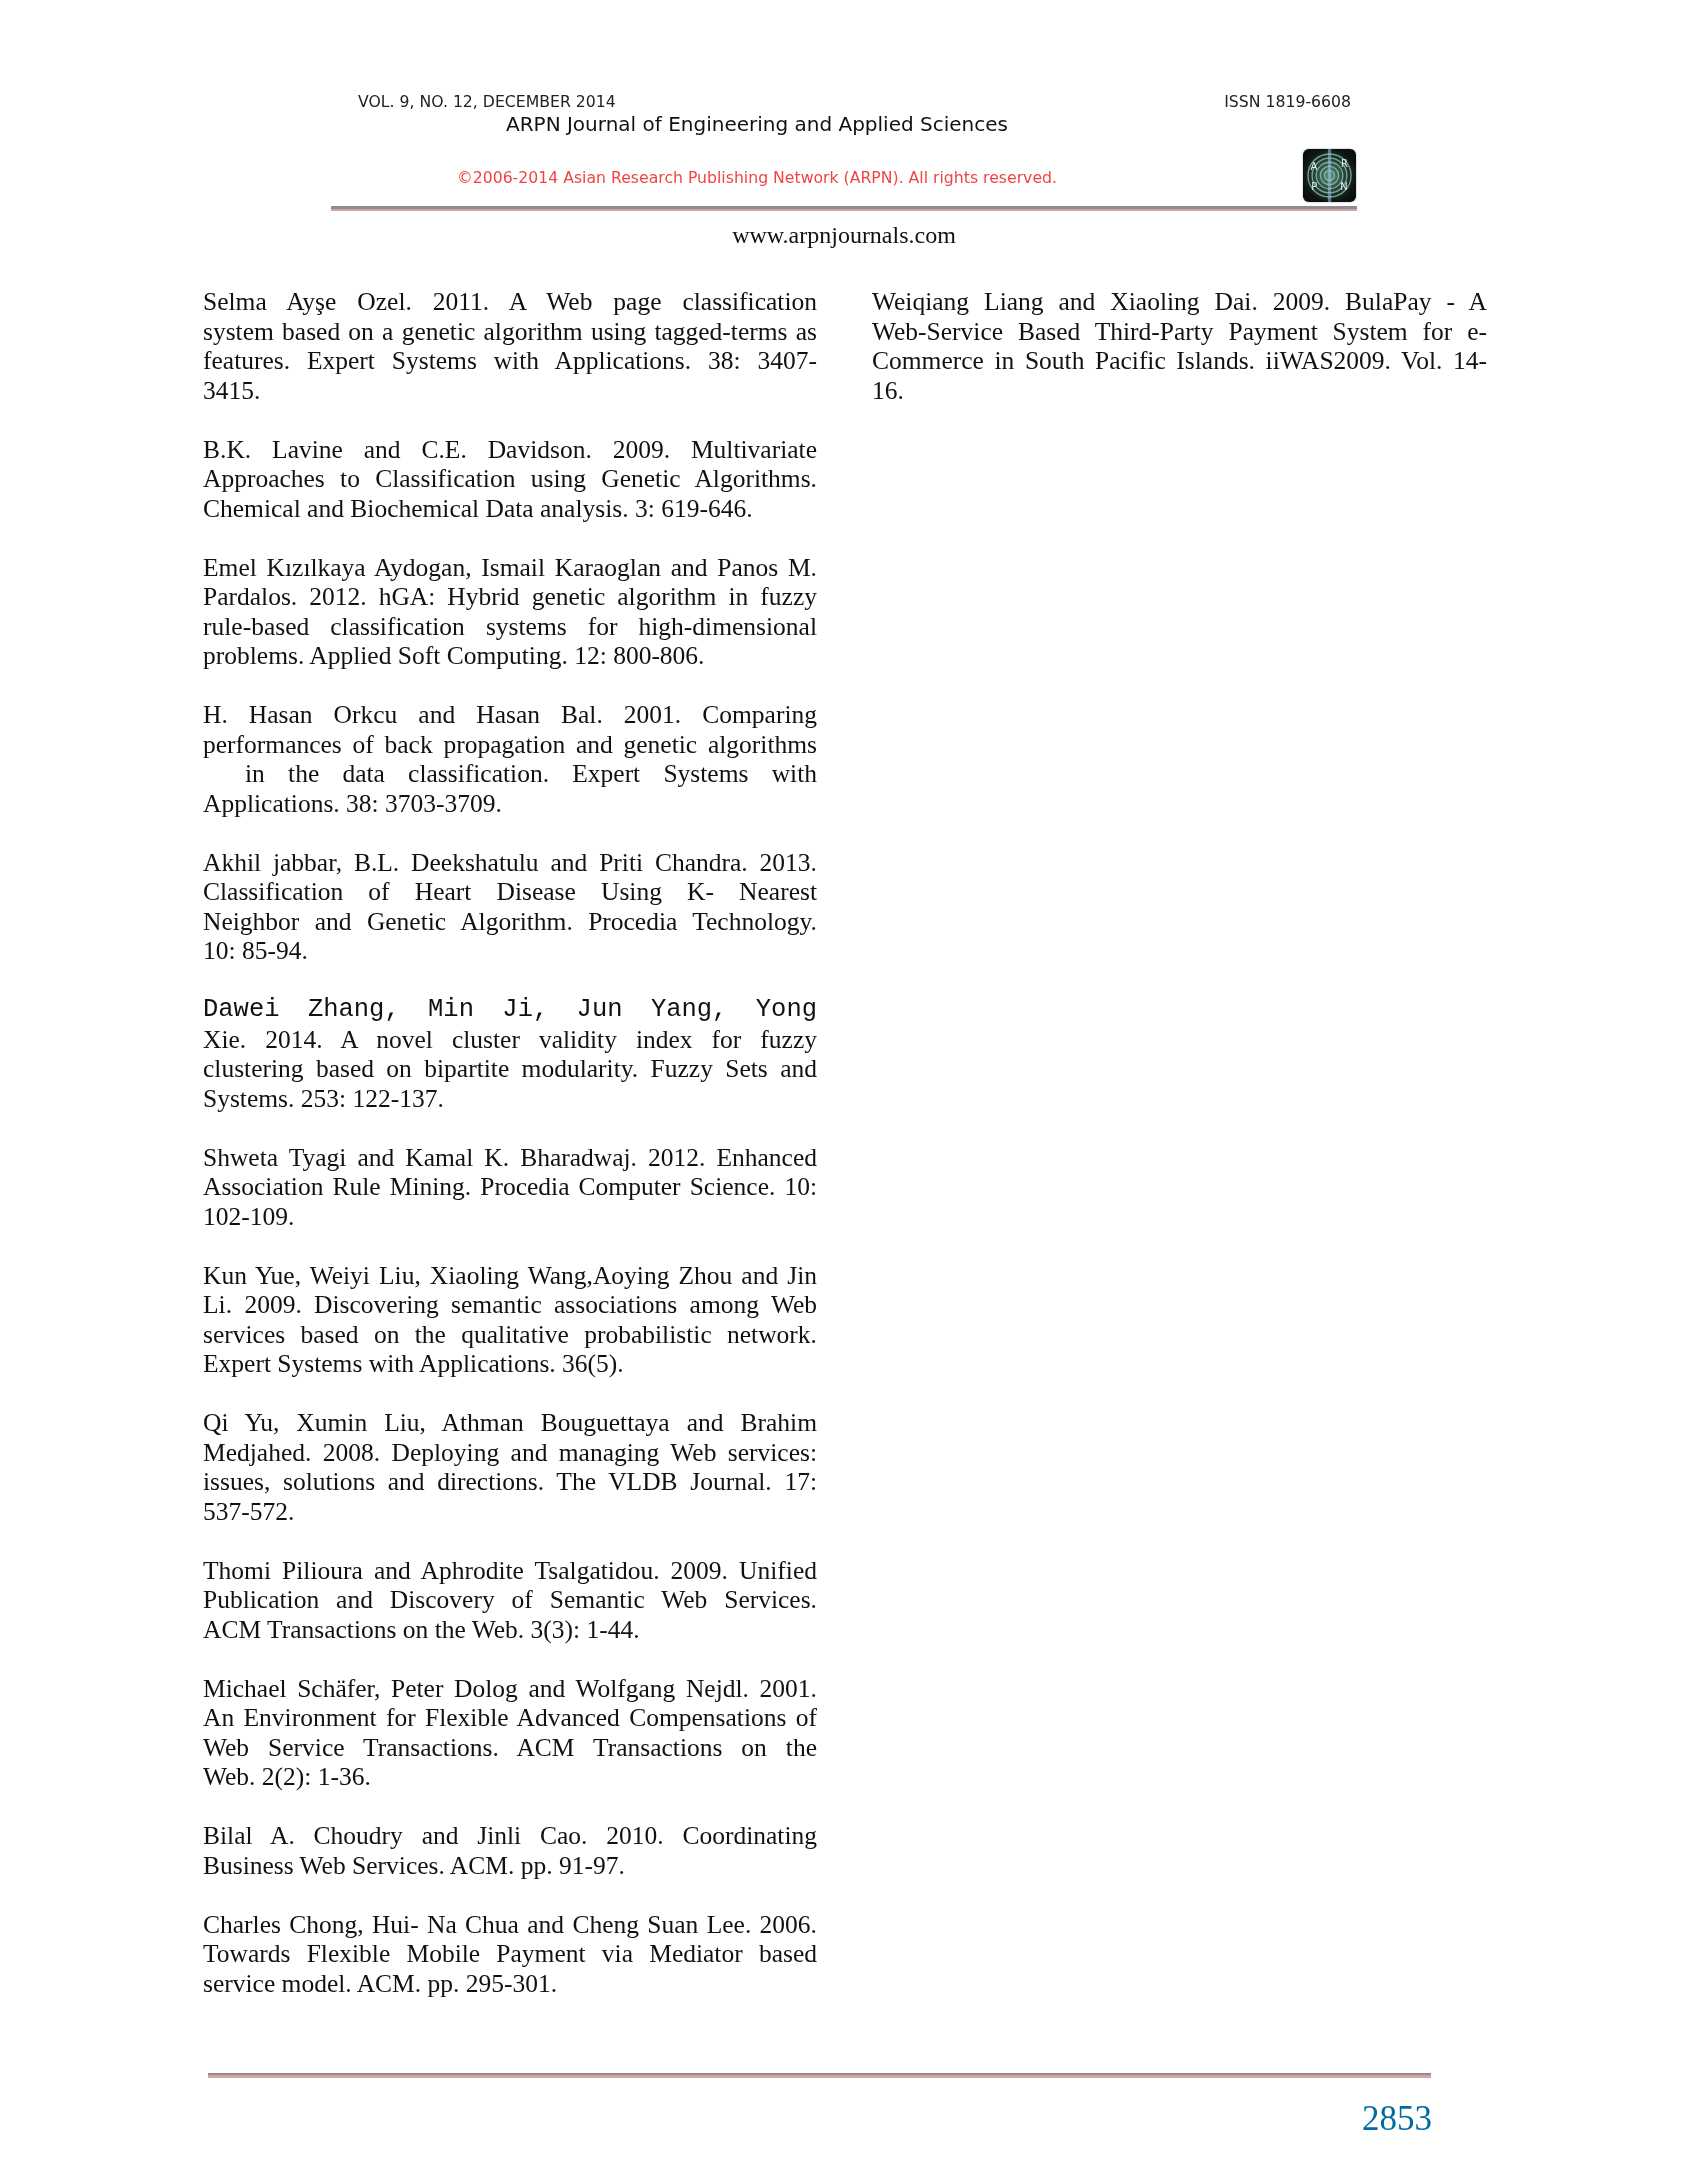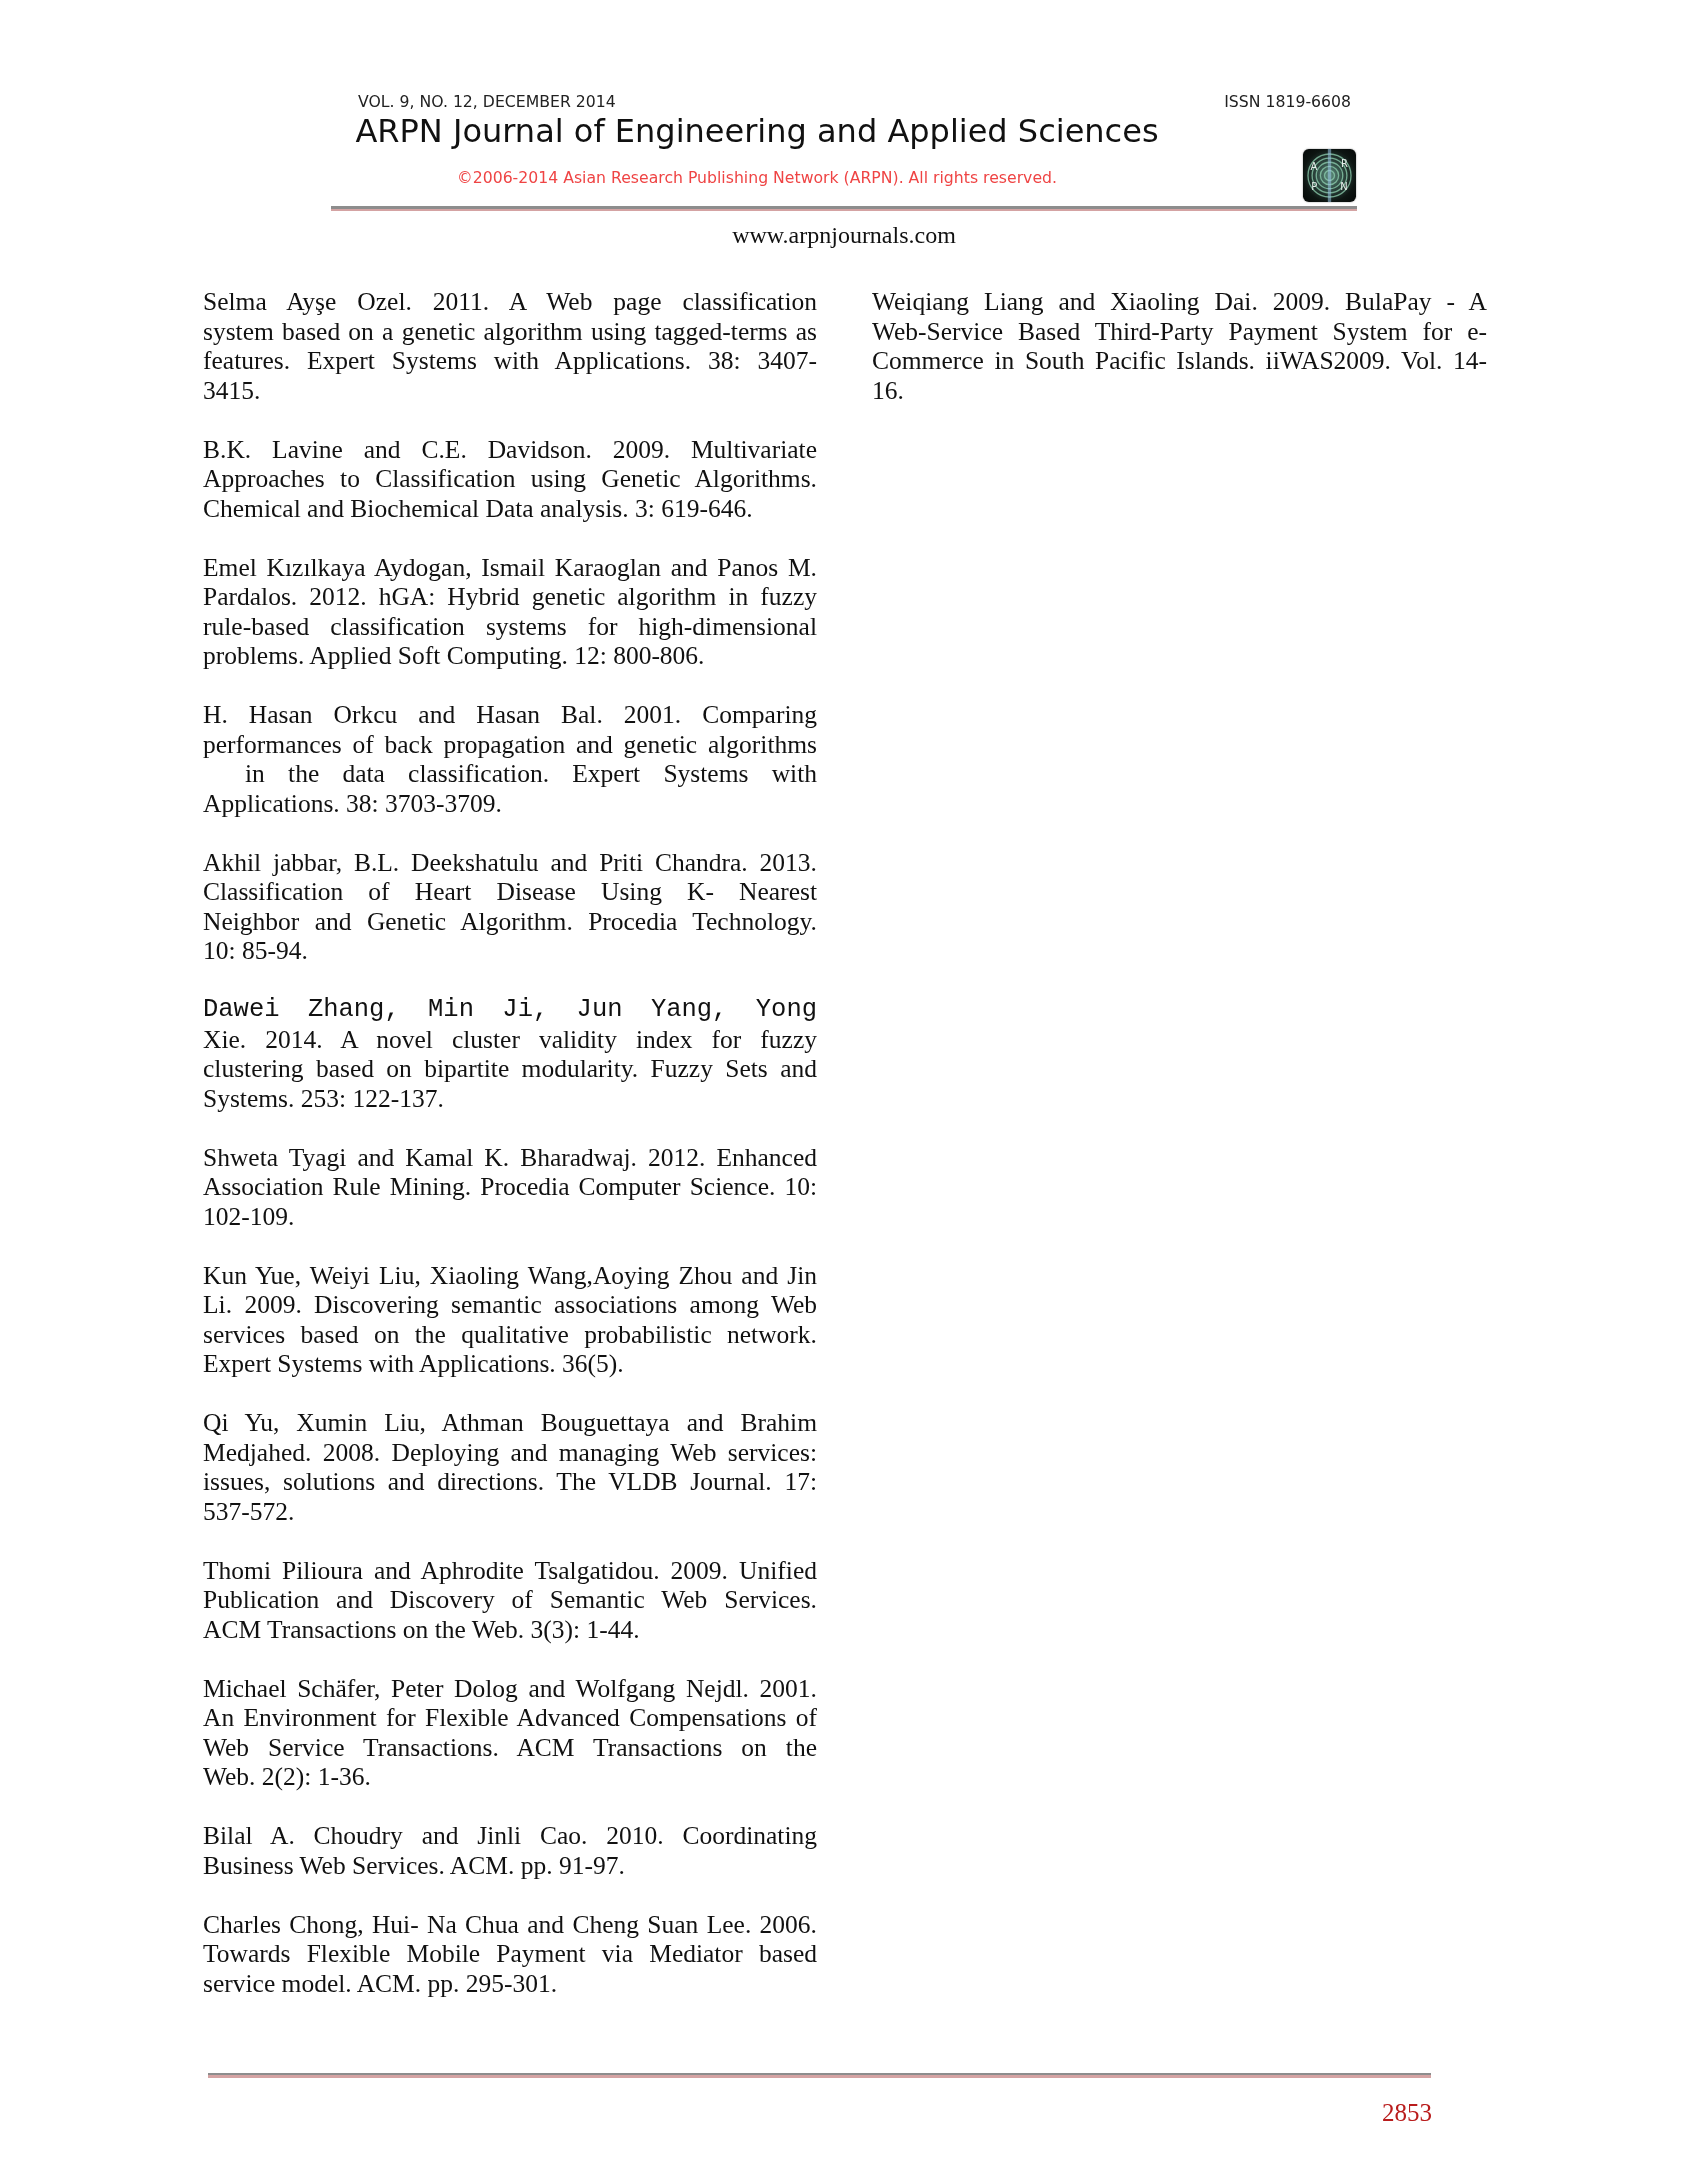--- a/index.html
+++ b/index.html
@@ -1,36 +1,36 @@
 <!DOCTYPE html>
 <html style="font-size:13px"><head>
 <meta charset="utf-8">
 <style>
   html, body { margin: 0; padding: 0; background: #ffffff; }
   body { width: 1687px; height: 2183px; position: relative; overflow: hidden; color: #111; }
   .hdr-small { position: absolute; font-family: "DejaVu Sans", sans-serif; font-size: 15.7px; color: #222; white-space: nowrap; }
   #vol { left: 358px; top: 92px; }
   #issn { left: 1223px; top: 92px; width: 128px; text-align: right; }
-  #journal-title { position: absolute; left: 331px; width: 1026px; top: 112px; text-align: center; font-family: "DejaVu Sans", sans-serif; font-size: 32px; color: #111; white-space: nowrap; }
+  #journal-title { position: absolute; left: 331px; width: 1026px; top: 112px; text-align: center; font-family: "DejaVu Sans", sans-serif; font-size: 20px; color: #111; white-space: nowrap; }
   #journal-title span { position: relative; left: -87px; }
   #copyright { position: absolute; left: 331px; width: 1026px; top: 168px; text-align: center; font-family: "DejaVu Sans", sans-serif; font-size: 15.7px; color: #ef4444; white-space: nowrap; }
   #copyright span { position: relative; left: -87px; }
   #logo { position: absolute; left: 1303px; top: 149px; width: 53px; height: 53px; border-radius: 5.8px; background: radial-gradient(circle at 50% 50%, #5f8f7f 0%, #2f4a42 35%, #0d1512 70%, #050807 100%); overflow: hidden; box-shadow: 0 0 1.6px #777; }
   #logo svg { position: absolute; left: 0; top: 0; }
   .rule { position: absolute; height: 5px; background: linear-gradient(to bottom, #8d8d8d 0, #8d8d8d 2.5px, #d4a3a3 2.5px, #d4a3a3 5px); }
   #header-rule { left: 331px; top: 206px; width: 1026px; }
   #footer-rule { left: 208px; top: 2073px; width: 1223px; }
   #website { position: absolute; left: 331px; width: 1026px; top: 222px; text-align: center; font-family: "Liberation Serif", serif; font-size: 24px; color: #111; }
   .column { position: absolute; top: 287px; font-family: "Liberation Serif", serif; font-size: 25.5px; line-height: 29.5px; color: #111; }
   #col-left { left: 203px; width: 614px; }
   #col-right { left: 872px; width: 615px; }
   .ref { margin: 0 0 29.5px 0; }
   .ref .line { display: block; text-align: justify; text-align-last: justify; white-space: nowrap; height: 29.5px; }
   .ref .line.last { text-align: left; text-align-last: left; }
-  #page-number { position: absolute; left: 1318px; width: 114px; top: 2099px; text-align: right; font-family: "Liberation Serif", serif; font-size: 25px; color: #b91c1c; }
+  #page-number { position: absolute; left: 1318px; width: 114px; top: 2099px; text-align: right; font-family: "Liberation Serif", serif; font-size: 35px; color: #0369a1; }
 </style>
 </head>
 <body>
 
 <div id="vol" class="hdr-small">VOL. 9, NO. 12, DECEMBER 2014</div>
 <div id="issn" class="hdr-small">ISSN 1819-6608</div>
 <div id="journal-title"><span>ARPN Journal of Engineering and Applied Sciences</span></div>
 <div id="copyright"><span>©2006-2014 Asian Research Publishing Network (ARPN). All rights reserved.</span></div>
 
 <div id="logo">

